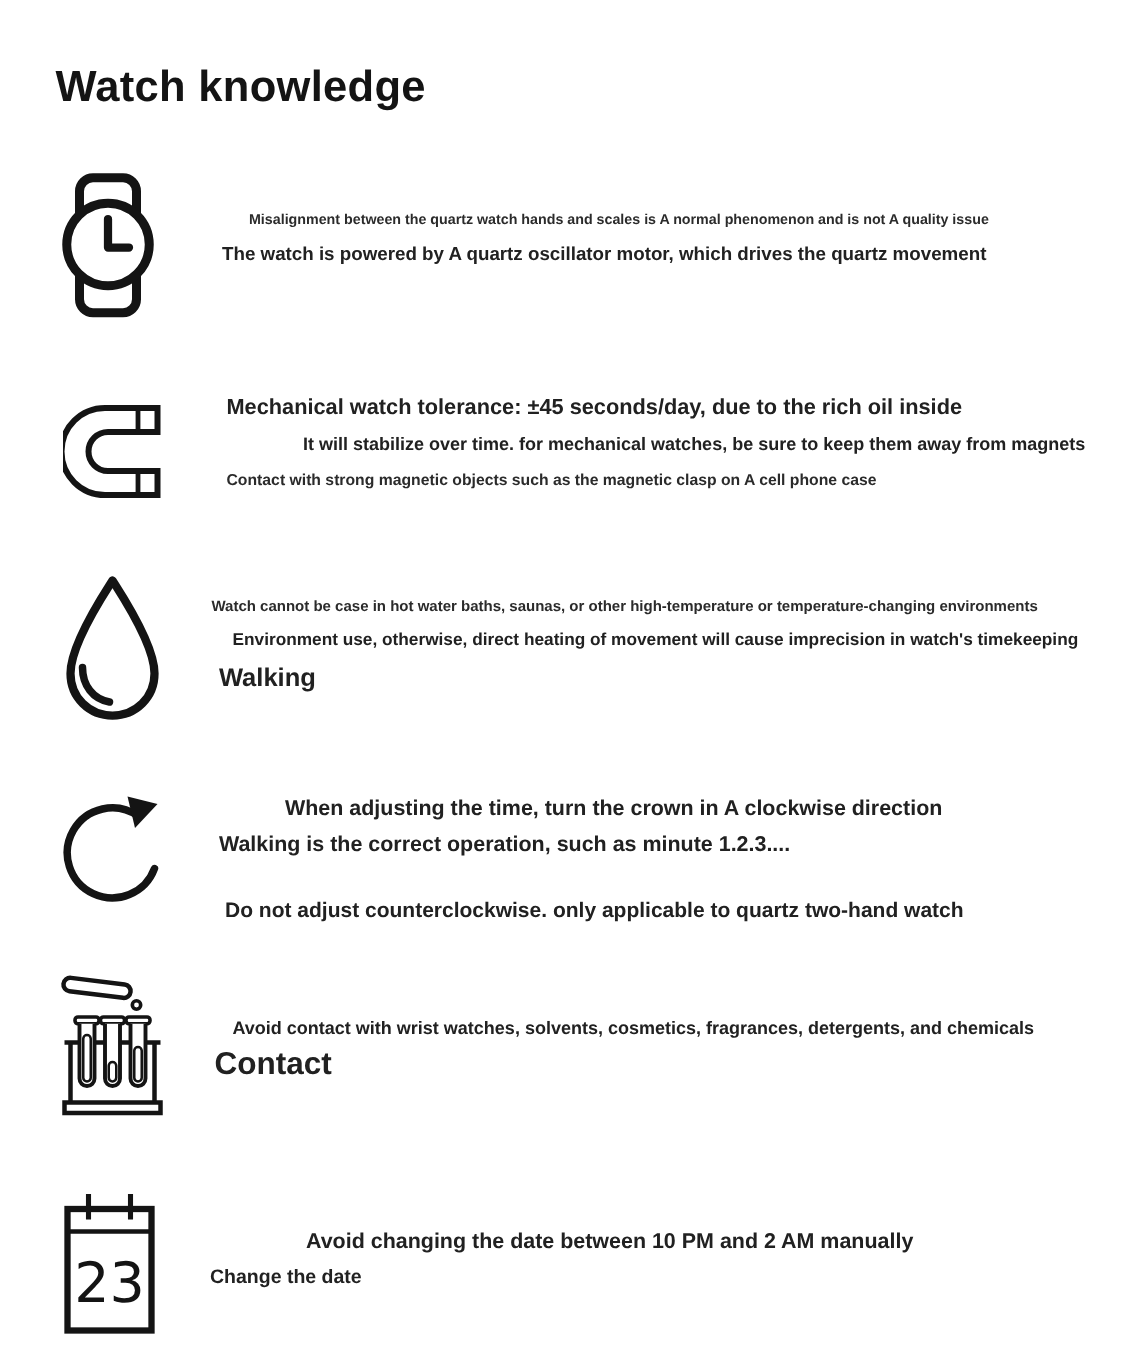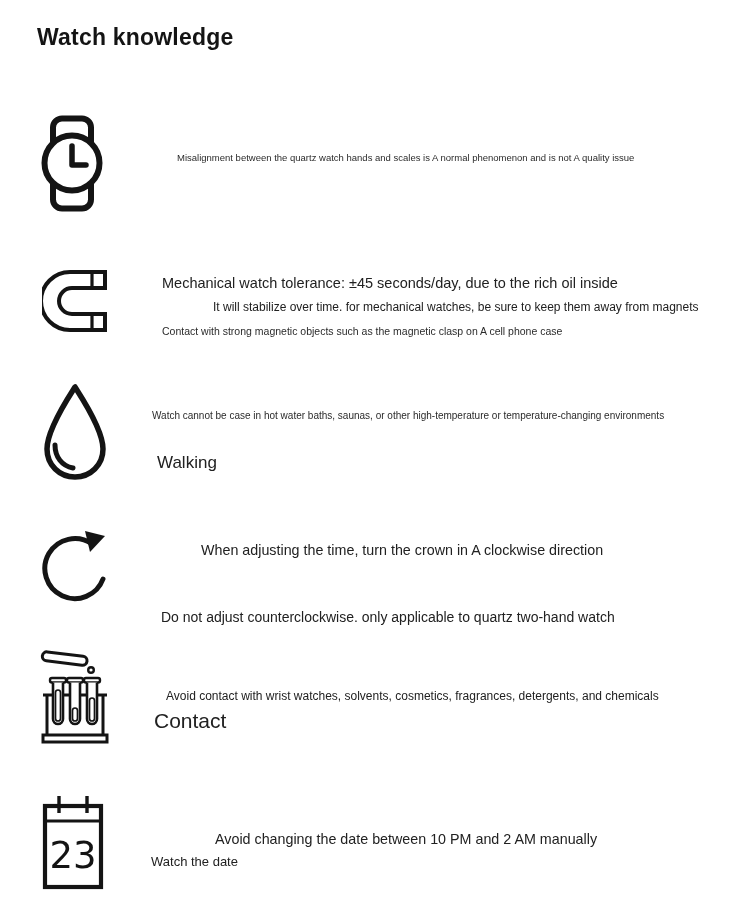--- a/index.html
+++ b/index.html
@@ -4,27 +4,27 @@
 <style>
   html,body{margin:0;padding:0;background:#ffffff;}
   .canvas{
     position:relative;
     width:750px;height:909px;
     background:#ffffff;
     overflow:hidden;
     font-family:"Liberation Sans",sans-serif;
   }
   .page-title{
-    position:absolute;left:37px;top:24px;
-    font-size:23px;font-weight:700;color:#141414;
+    position:absolute;left:37px;top:42px;
+    font-size:29px;font-weight:700;color:#141414;
     letter-spacing:.2px;white-space:nowrap;margin:0;
   }
   .t{
     position:absolute;white-space:nowrap;
-    font-weight:400;color:#212121;line-height:1.12;margin:11px;
+    font-weight:700;color:#212121;line-height:1.12;margin:0;
   }
   .icon{position:absolute;}
   
   .s0a{left:166px;top:142px;font-size:9.5px;color:#2b2b2b;}
   .s0b{left:148px;top:162px;font-size:12.5px;}
   
   .s1a{left:151px;top:264px;font-size:14.5px;}
   .s1b{left:158px;top:290px;font-size:12px;padding-left:44px;}
   .s1c{left:151px;top:315px;font-size:10.5px;color:#2b2b2b;text-align:right;}
   
@@ -48,41 +48,44 @@
 <div class="canvas">
 
   <h1 class="page-title">Watch knowledge</h1>
 
   <svg class="icon" style="left:41px;top:115px;" width="62" height="97" viewBox="0 0 62 97">
     <rect x="12" y="3.5" width="38" height="90" rx="9" fill="#fff" stroke="#141414" stroke-width="6"></rect>
     <circle cx="31" cy="48" r="27.5" fill="#fff" stroke="#141414" stroke-width="6"></circle>
     <path d="M31,50 V31 M31,50 H45" fill="none" stroke="#141414" stroke-width="5.5" stroke-linecap="round"></path>
   </svg>
   <p class="t s0a">Misalignment between the quartz watch hands and scales is A normal phenomenon and is not A quality issue</p>
+  <p class="t s0b">The watch is powered by A quartz oscillator motor, which drives the quartz movement</p>
 
   <svg class="icon" style="left:42px;top:268px;" width="66" height="66" viewBox="0 0 66 66">
     <path d="M63,4 H28 A29,29 0 0 0 28,62 H63 V46 H30 A13,13 0 0 1 30,20 H63 Z" fill="#fff" stroke="#141414" stroke-width="4" stroke-linejoin="miter"></path>
     <path d="M50,4 V20 M50,46 V62" fill="none" stroke="#141414" stroke-width="3.2"></path>
   </svg>
   <p class="t s1a">Mechanical watch tolerance: ±45 seconds/day, due to the rich oil inside</p>
   <p class="t s1b">It will stabilize over time. for mechanical watches, be sure to keep them away from magnets</p>
   <p class="t s1c">Contact with strong magnetic objects such as the magnetic clasp on A cell phone case</p>
 
   <svg class="icon" style="left:40px;top:382px;" width="70" height="100" viewBox="0 0 70 100">
     <path d="M35,5 C30,13 7,47 7,67 C7,83 19.5,95 35,95 C50.5,95 63,83 63,67 C63,47 40,13 35,5 Z" fill="#fff" stroke="#141414" stroke-width="5.5" stroke-linejoin="round"></path>
     <path d="M15,63 C15,75 22,84 33,86" fill="none" stroke="#141414" stroke-width="5" stroke-linecap="round"></path>
   </svg>
   <p class="t s2a">Watch cannot be case in hot water baths, saunas, or other high-temperature or temperature-changing environments</p>
+  <p class="t s2b">Environment use, otherwise, direct heating of movement will cause imprecision in watch's timekeeping</p>
   <p class="t s2c">Walking</p>
 
   <svg class="icon" style="left:42px;top:525px;" width="66" height="82" viewBox="0 0 66 82">
     <path d="M50,19 A30,30 0 1 0 61,54" fill="none" stroke="#141414" stroke-width="5" stroke-linecap="round"></path>
     <polygon points="63,11 43,6 48,27" fill="#141414"></polygon>
   </svg>
   <p class="t s3a">When adjusting the time, turn the crown in A clockwise direction</p>
+  <p class="t s3b">Walking is the correct operation, such as minute 1.2.3....</p>
   <p class="t s3c">Do not adjust counterclockwise. only applicable to quartz two-hand watch</p>
 
   <svg class="icon" style="left:40px;top:648px;" width="70" height="97" viewBox="0 0 70 97">
     <g transform="rotate(7 24 12)">
       <rect x="2" y="6" width="45" height="9" rx="4.5" fill="#fff" stroke="#141414" stroke-width="3"></rect>
     </g>
     <circle cx="51" cy="22" r="2.8" fill="#fff" stroke="#141414" stroke-width="2.4"></circle>
     <path d="M7,46 V88 M63,46 V88 M3,47 H67" fill="none" stroke="#141414" stroke-width="3"></path>
 
     <rect x="10" y="30" width="16" height="4.5" rx="2" fill="#fff" stroke="#141414" stroke-width="2.4"></rect>
@@ -101,15 +104,15 @@
   <p class="t s4a">Avoid contact with wrist watches, solvents, cosmetics, fragrances, detergents, and chemicals</p>
   <p class="t s4b">Contact</p>
 
   <svg class="icon" style="left:42px;top:793px;" width="62" height="98" viewBox="0 0 62 98">
     <rect x="3" y="13" width="56" height="81" fill="#fff" stroke="#141414" stroke-width="4.2"></rect>
     <path d="M3,28 H59" fill="none" stroke="#141414" stroke-width="3"></path>
     <path d="M17,3 V20 M45,3 V20" fill="none" stroke="#141414" stroke-width="3.4"></path>
     <text x="31" y="75" text-anchor="middle" font-size="37" font-weight="400" font-family="'DejaVu Sans', sans-serif" fill="#141414">23</text>
   </svg>
   <p class="t s5a">Avoid changing the date between 10 PM and 2 AM manually</p>
-  <p class="t s5b">Watch the date</p>
+  <p class="t s5b">Change the date</p>
 
 </div>
 
 </body></html>

